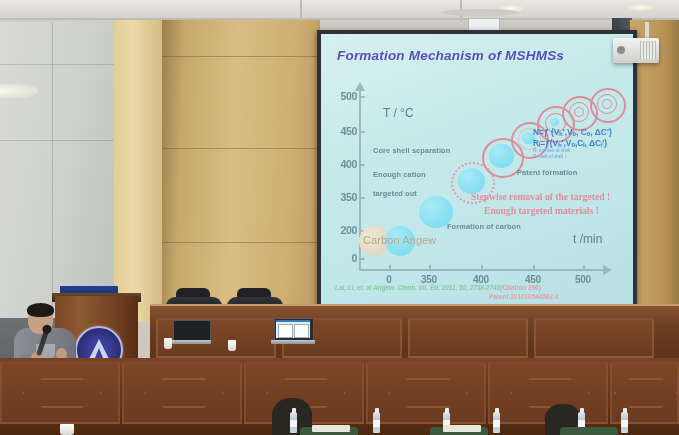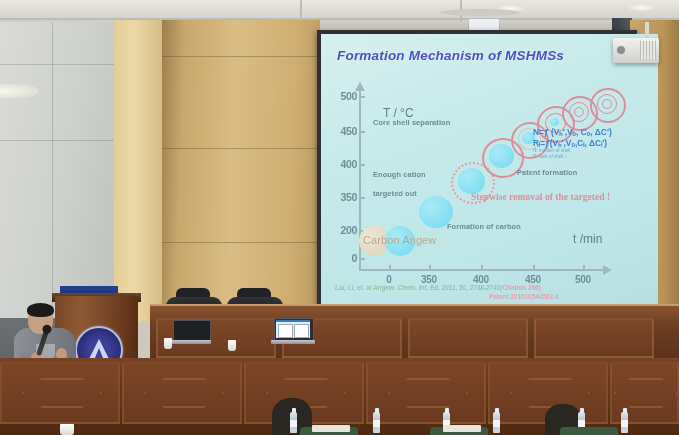--- a/index.html
+++ b/index.html
@@ -26,21 +26,21 @@
     background:linear-gradient(92deg,#9d7e4e,#c8a86c 14%,#d9bd84 45%,#cfae72 80%,#b99a60);}
   .wall-wood .seam{position:absolute;left:0;width:100%;height:1px;background:rgba(90,66,35,.35);}
   .wall-right{position:absolute;left:630px;top:20px;width:49px;height:300px;
     background:linear-gradient(90deg,#caa86b,#b99256 70%,#9d7b45);}
   .wall-dark{position:absolute;left:612px;top:18px;width:20px;height:300px;
     background:linear-gradient(90deg,#3a3f46,#575c63);}
   
   .screen-frame{position:absolute;left:317px;top:30px;width:320px;height:280px;
     background:#2e3238;padding:3px;box-sizing:border-box;
     box-shadow:0 2px 6px rgba(0,0,0,.5);}
-  .screen{position:absolute;left:321px;top:34px;width:337px;height:272px;
+  .screen{position:absolute;left:321px;top:34px;width:312px;height:272px;
     background:linear-gradient(160deg,#d6f0ee,#c6eaea 35%,#bfe6e8 70%,#b8dfe3);
     overflow:hidden;}
   .slide-title{position:absolute;left:16px;top:14px;font-style:italic;font-weight:bold;
     font-size:13.5px;color:#4b4ec4;letter-spacing:.2px;
     text-shadow:0 0 2px rgba(255,255,255,.7);}
   .axis-y{position:absolute;left:38px;top:56px;width:2px;height:180px;background:#9fb8bd;}
   .axis-y:after{content:"";position:absolute;left:-4px;top:-8px;border-left:5px solid transparent;
     border-right:5px solid transparent;border-bottom:9px solid #9fb8bd;}
   .axis-x{position:absolute;left:38px;top:235px;width:245px;height:2px;background:#9fb8bd;}
   .axis-x:after{content:"";position:absolute;right:-8px;top:-4px;border-top:5px solid transparent;
@@ -238,28 +238,29 @@
     <div class="sph blue" style="left:229px;top:84px;width:9px;height:8px;"></div>
 
     <div class="ring" style="left:241px;top:62px;width:32px;height:31px;"></div>
     <div class="ring" style="left:248px;top:68px;width:18px;height:18px;border-width:1.6px;"></div>
     <div class="ring" style="left:253px;top:73px;width:8px;height:8px;border-width:1.4px;"></div>
 
     <div class="ring" style="left:269px;top:54px;width:32px;height:31px;"></div>
     <div class="ring" style="left:276px;top:60px;width:18px;height:18px;border-width:1.6px;"></div>
     <div class="ring" style="left:281px;top:65px;width:8px;height:8px;border-width:1.4px;"></div>
 
-    <div class="note" style="left:52px;top:84px;">Core shell separation</div>
+    <div class="note" style="left:52px;top:112px;">Core shell separation</div>
     <div class="note" style="left:52px;top:136px;">Enough cation</div>
     <div class="note" style="left:52px;top:155px;">targeted out</div>
     <div class="note" style="left:196px;top:134px;">Patent formation</div>
     <div class="note" style="left:126px;top:188px;">Formation of carbon</div>
     <div class="note" style="left:42px;top:200px;font-size:11px;color:#b9a88d;font-weight:normal;">Carbon Angew</div>
 
     <div class="redline" style="left:150px;top:157px;">Stepwise removal of the targeted !</div>
+    <div class="redline" style="left:163px;top:171px;">Enough targeted materials !</div>
 
     <div class="formula" style="left:212px;top:92px;">N=ƒ (Vₕ′,Vₒ, Cₒ, ΔC′)</div>
     <div class="formula" style="left:212px;top:103px;">Rᵢ=ƒ(Vₕ′,Vₒ,Cᵢ, ΔCᵢ′)</div>
     <div class="fnote" style="left:212px;top:114px;">N: number of shell,</div>
     <div class="fnote" style="left:212px;top:120px;">R: radii of shell i</div>
 
     <div class="cite" style="left:14px;top:250px;">
       <span>Lai, Li, et. al Angew. Chem. Int. Ed. 2011, 50, 2738-2741(</span><span class="red">Citation 296)</span>
     </div>
     <div class="cite2" style="left:168px;top:259px;">Patent 201010544562.4</div>

